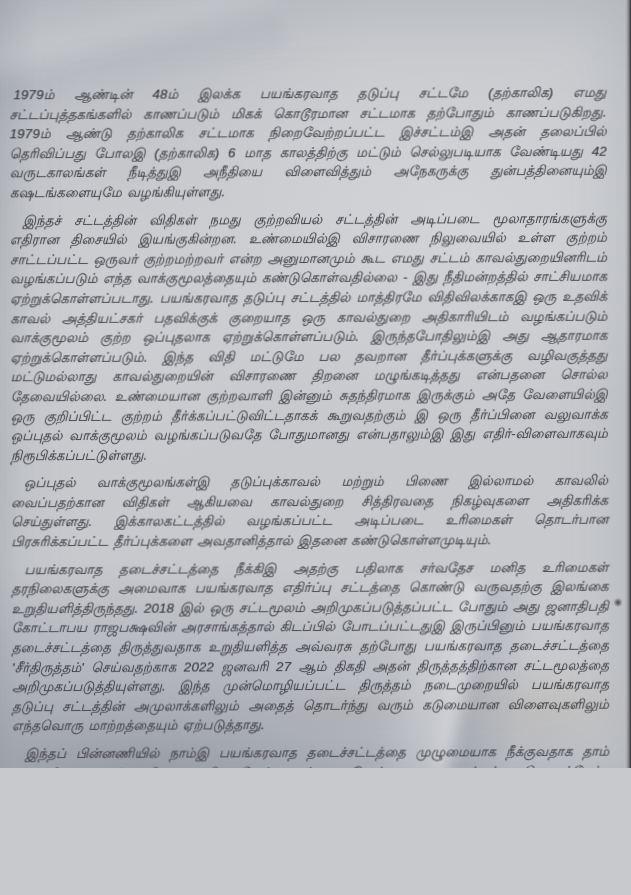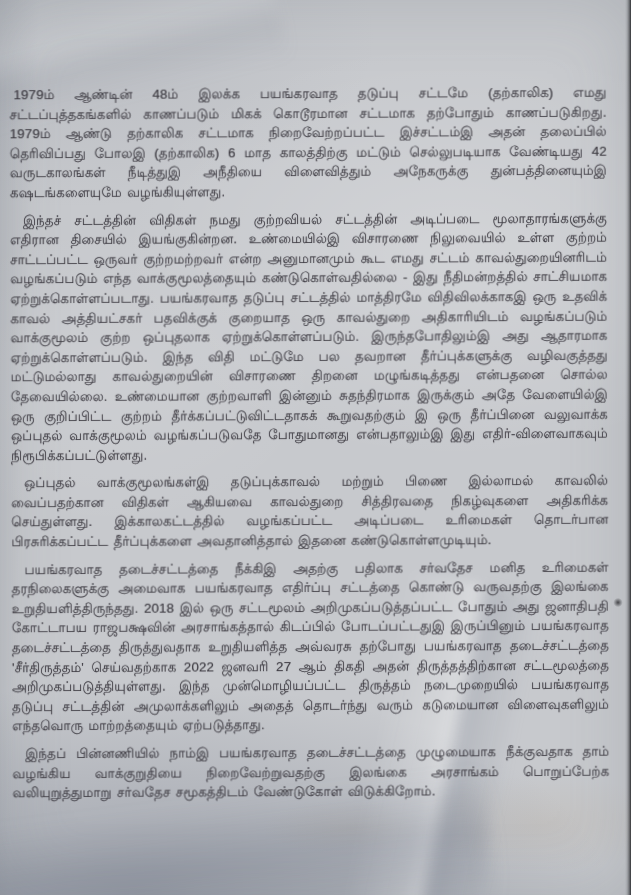--- a/index.html
+++ b/index.html
@@ -3,41 +3,42 @@
 <meta charset="utf-8">
 <style>
   html, body {
     margin: 0;
     padding: 0;
     background: #c7c9cd;
   }
   .photo {
     position: relative;
     width: 631px;
-    height: 895px;
+    height: 768px;
     overflow: hidden;
     background-color: #c7c9cd;
     background-image:
       
       radial-gradient(ellipse 480px 300px at 72% 28%, rgba(255,255,255,0.20), transparent 70%),
       
       radial-gradient(ellipse 300px 220px at 18% 42%, rgba(255,255,255,0.10), transparent 70%),
       
       radial-gradient(ellipse 420px 240px at 12% 4%, rgba(118,124,136,0.14), transparent 72%),
       
       radial-gradient(ellipse 620px 280px at 22% 100%, rgba(86,94,112,0.34), transparent 76%),
       
       linear-gradient(92deg, rgba(108,114,126,0.14) 0%, transparent 6%),
       
       radial-gradient(ellipse 180px 70px at 86% 92%, rgba(176,152,118,0.14), transparent 70%),
       
       radial-gradient(ellipse 120px 40px at 55% 92.5%, rgba(170,148,116,0.10), transparent 70%),
       
       linear-gradient(to left, rgba(28,28,31,0.9) 0px, rgba(28,28,31,0.45) 2px, rgba(28,28,31,0.12) 4px, transparent 6px);
     box-shadow: inset 0 0 70px rgba(92,98,110,0.22);
+    font-style: italic;
   }
   .crease-fold-bottom {
     position: absolute;
     left: 372px;
     top: 580px;
     width: 140px;
     height: 360px;
     transform: rotate(11deg);
     background: linear-gradient(to right,
       transparent 0%,

